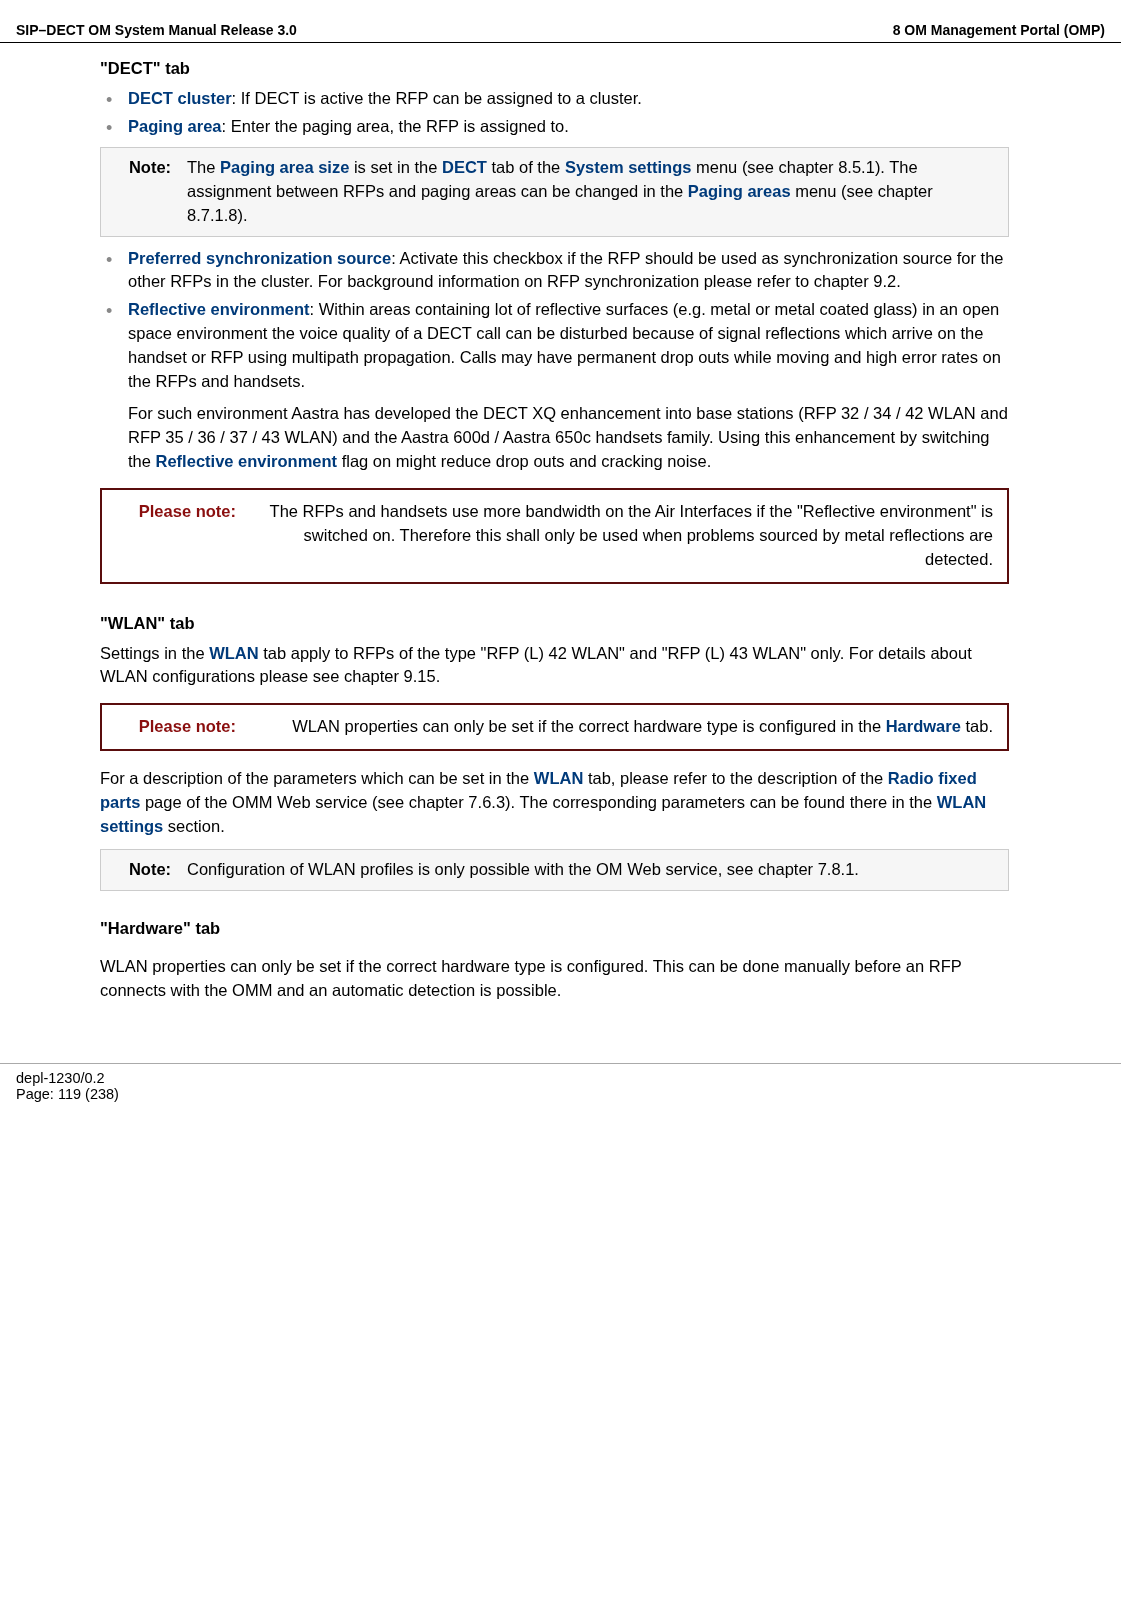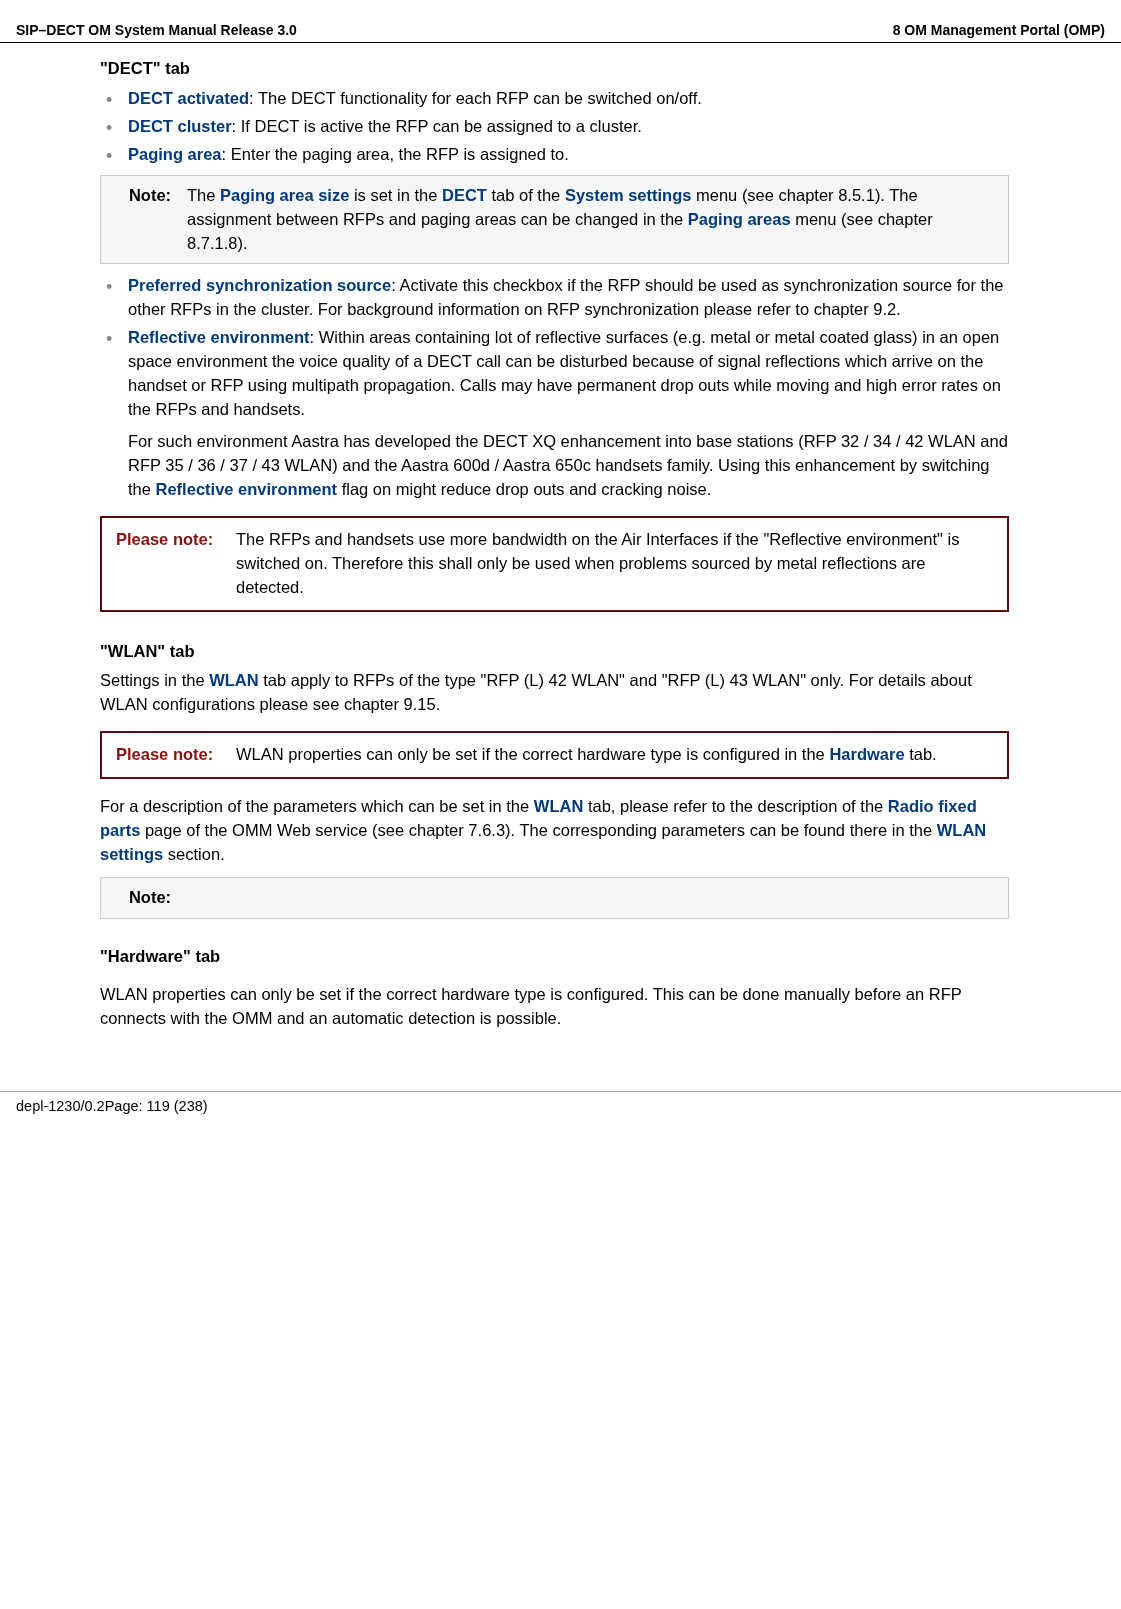--- a/index.html
+++ b/index.html
@@ -60,59 +60,58 @@
       font-weight: bold;
       min-width: 74px;
       text-align: center;
     }
     .note-box .body { flex: 1; }
     .please-note-box {
       border: 2px solid #5A0D0D;
       padding: 10px 14px;
       margin: 14px 0 28px 0;
       display: flex;
+      text-align: right;
     }
     .please-note-box .label {
       color: #8A0F0F;
       font-weight: bold;
       min-width: 120px;
     }
     .please-note-box .body { flex: 1; }
     .cont-block {
       padding-left: 28px;
       margin-bottom: 8px;
     }
     .para {
       margin-bottom: 10px;
     }
     .page-footer {
       border-top: 1px solid #aaa;
       margin-top: 60px;
       padding: 6px 16px 10px 16px;
       display: flex;
-      justify-content: flex-start;
+      justify-content: center;
       font-size: 14.5px;
+      flex-direction: column;
     }
   </style>
 </head>
 <body>
 
 <div class="page-header">
   <span>SIP–DECT OM System Manual Release 3.0</span>
   <span>8 OM Management Portal (OMP)</span>
 </div>
 
 <div class="content">
 
   <div class="subhead">"DECT" tab</div>
 
   <ul class="bullets">
-    <li>
-      <span class="term">DECT activated</span><span>: The DECT functionality for each RFP can be switched on/off.</span>
-    </li>
     <li>
       <span class="term">DECT cluster</span><span>: If DECT is active the RFP can be assigned to a cluster.</span>
     </li>
     <li>
       <span class="term">Paging area</span><span>: Enter the paging area, the RFP is assigned to.</span>
     </li>
   </ul>
 
   <div class="note-box">
     <div class="label">Note:</div>
@@ -150,20 +149,21 @@
       <span>WLAN properties can only be set if the correct hardware type is configured in the </span><span class="term">Hardware</span><span> tab.</span>
     </div>
   </div>
 
   <div class="para">
     <span>For a description of the parameters which can be set in the </span><span class="term">WLAN</span><span> tab, please refer to the description of the </span><span class="term">Radio fixed parts</span><span> page of the OMM Web service (see chapter 7.6.3). The corresponding parameters can be found there in the </span><span class="term">WLAN settings</span><span> section.</span>
   </div>
 
   <div class="note-box" style="margin-bottom:26px;">
     <div class="label">Note:</div>
+    <div class="body">Configuration of WLAN profiles is only possible with the OM Web service, see chapter 7.8.1.</div>
   </div>
 
   <div class="subhead" style="margin-bottom:14px;">"Hardware" tab</div>
   <div class="para">WLAN properties can only be set if the correct hardware type is configured. This can be done manually before an RFP connects with the OMM and an automatic detection is possible.</div>
 
 </div>
 
 <div class="page-footer">
   <span>depl-1230/0.2</span>
   <span>Page: 119 (238)</span>

